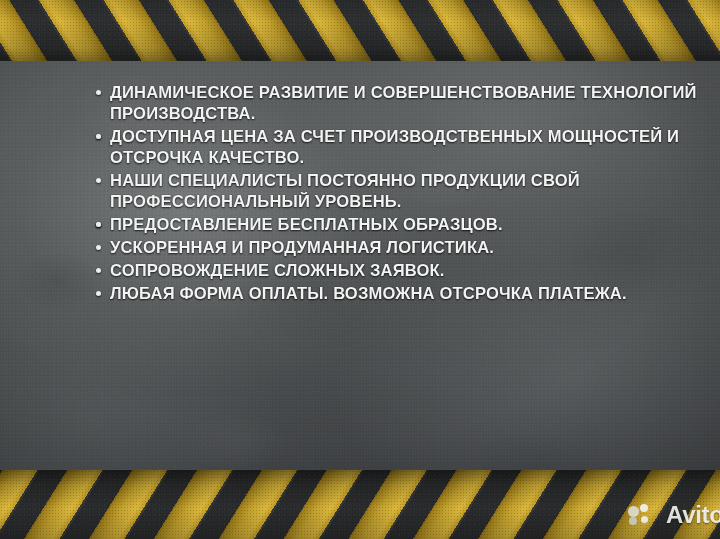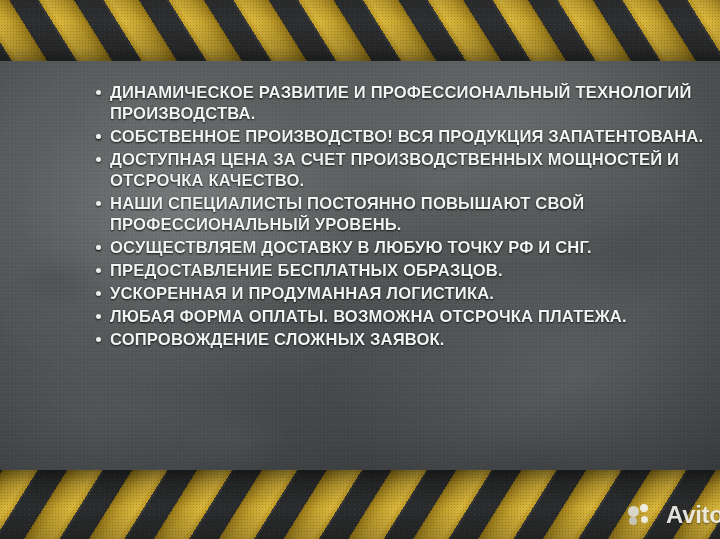--- a/index.html
+++ b/index.html
@@ -216,59 +216,54 @@
   <div class="hazard hazard-top">
     <div class="hz-stripes hz-up"></div>
     <div class="hz-grain"></div>
     <div class="hz-shade"></div>
   </div>
 
   <div class="content">
     <ul class="bullets">
       <li>
         <span class="bullet-dot"></span>
-        <span class="bullet-text">ДИНАМИЧЕСКОЕ РАЗВИТИЕ И ПРОФЕССИОНАЛЬНЫЙ ТЕХНОЛОГИЙ ПРОИЗВОДСТВА.</span>
-      </li>
-      <li>
-        <span class="bullet-dot"></span>
-      </li>
-      <li>
-        <span class="bullet-dot"></span>
-        <span class="bullet-text">СОБСТВЕННОЕ ПРОИЗВОДСТВО! ВСЯ ПРОДУКЦИЯ ЗАПАТЕНТОВАНА.</span>
+        <span class="bullet-text">ДИНАМИЧЕСКОЕ РАЗВИТИЕ И СОВЕРШЕНСТВОВАНИЕ ТЕХНОЛОГИЙ ПРОИЗВОДСТВА.</span>
+      </li>
+      <li>
+        <span class="bullet-dot"></span>
       </li>
       <li>
         <span class="bullet-dot"></span>
         <span class="bullet-text">ДОСТУПНАЯ ЦЕНА ЗА СЧЕТ ПРОИЗВОДСТВЕННЫХ МОЩНОСТЕЙ И ОТСРОЧКА КАЧЕСТВО.</span>
       </li>
       <li>
         <span class="bullet-dot"></span>
-        <span class="bullet-text">НАШИ СПЕЦИАЛИСТЫ ПОСТОЯННО ПОВЫШАЮТ СВОЙ ПРОФЕССИОНАЛЬНЫЙ УРОВЕНЬ.</span>
-      </li>
-      <li>
-        <span class="bullet-dot"></span>
-      </li>
-      <li>
-        <span class="bullet-dot"></span>
-        <span class="bullet-text">ОСУЩЕСТВЛЯЕМ ДОСТАВКУ В ЛЮБУЮ ТОЧКУ РФ И СНГ.</span>
+        <span class="bullet-text">НАШИ СПЕЦИАЛИСТЫ ПОСТОЯННО ПРОДУКЦИИ СВОЙ ПРОФЕССИОНАЛЬНЫЙ УРОВЕНЬ.</span>
+      </li>
+      <li>
+        <span class="bullet-dot"></span>
+      </li>
+      <li>
+        <span class="bullet-dot"></span>
       </li>
       <li>
         <span class="bullet-dot"></span>
         <span class="bullet-text">ПРЕДОСТАВЛЕНИЕ БЕСПЛАТНЫХ ОБРАЗЦОВ.</span>
       </li>
       <li>
         <span class="bullet-dot"></span>
         <span class="bullet-text">УСКОРЕННАЯ И ПРОДУМАННАЯ ЛОГИСТИКА.</span>
       </li>
       <li>
         <span class="bullet-dot"></span>
+        <span class="bullet-text">СОПРОВОЖДЕНИЕ СЛОЖНЫХ ЗАЯВОК.</span>
+      </li>
+      <li>
+        <span class="bullet-dot"></span>
         <span class="bullet-text">ЛЮБАЯ ФОРМА ОПЛАТЫ. ВОЗМОЖНА ОТСРОЧКА ПЛАТЕЖА.</span>
-      </li>
-      <li>
-        <span class="bullet-dot"></span>
-        <span class="bullet-text">СОПРОВОЖДЕНИЕ СЛОЖНЫХ ЗАЯВОК.</span>
       </li>
     </ul>
   </div>
 
   <div class="hazard hazard-bottom">
     <div class="hz-stripes hz-down"></div>
     <div class="hz-grain"></div>
     <div class="hz-shade"></div>
   </div>
 

